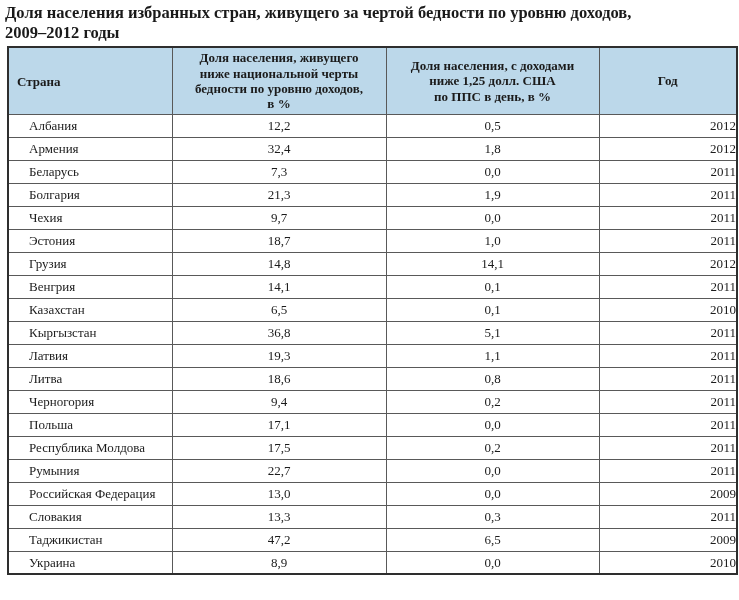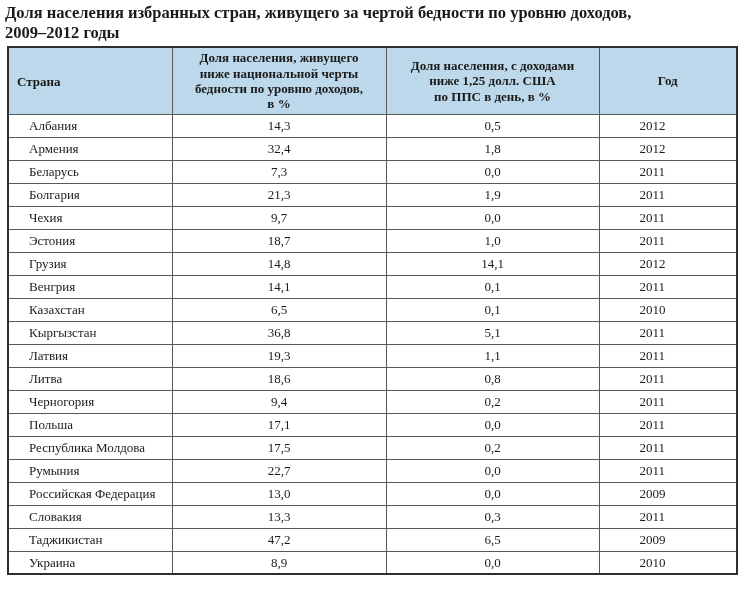--- a/index.html
+++ b/index.html
@@ -35,21 +35,21 @@
     font-size:13px;font-weight:bold;line-height:1.18;
     text-align:center;vertical-align:middle;
     white-space:pre-line;
     padding:2px 13px;
   }
   th.col-country{text-align:left;padding:4px 4px 2px 8px;}
   tbody tr{height:23px;}
   td{font-size:13px;line-height:1;vertical-align:middle;padding:0;}
   td.c-country{text-align:left;padding-left:20px;}
   td.c-num{text-align:center;}
-  td.c-year{text-align:left;padding-left:40px;}
+  td.c-year{text-align:right;}
 </style>
 </head>
 <body>
 
 <div class="page">
 
   <h1 class="title"><span>Доля населения избранных стран, живущего за чертой бедности по уровню доходов,</span>
 <span>2009–2012 годы</span></h1>
 
   <table class="data-table">
@@ -68,21 +68,21 @@
 в %</th>
         <th>Доля населения, с доходами
 ниже 1,25 долл. США
 по ППС в день, в %</th>
         <th>Год</th>
       </tr>
     </thead>
     <tbody>
   <tr>
     <td class="c-country">Албания</td>
-    <td class="c-num">14,3</td>
+    <td class="c-num">12,2</td>
     <td class="c-num">0,5</td>
     <td class="c-year">2012</td>
   </tr>
 
   <tr>
     <td class="c-country">Армения</td>
     <td class="c-num">32,4</td>
     <td class="c-num">1,8</td>
     <td class="c-year">2012</td>
   </tr>

